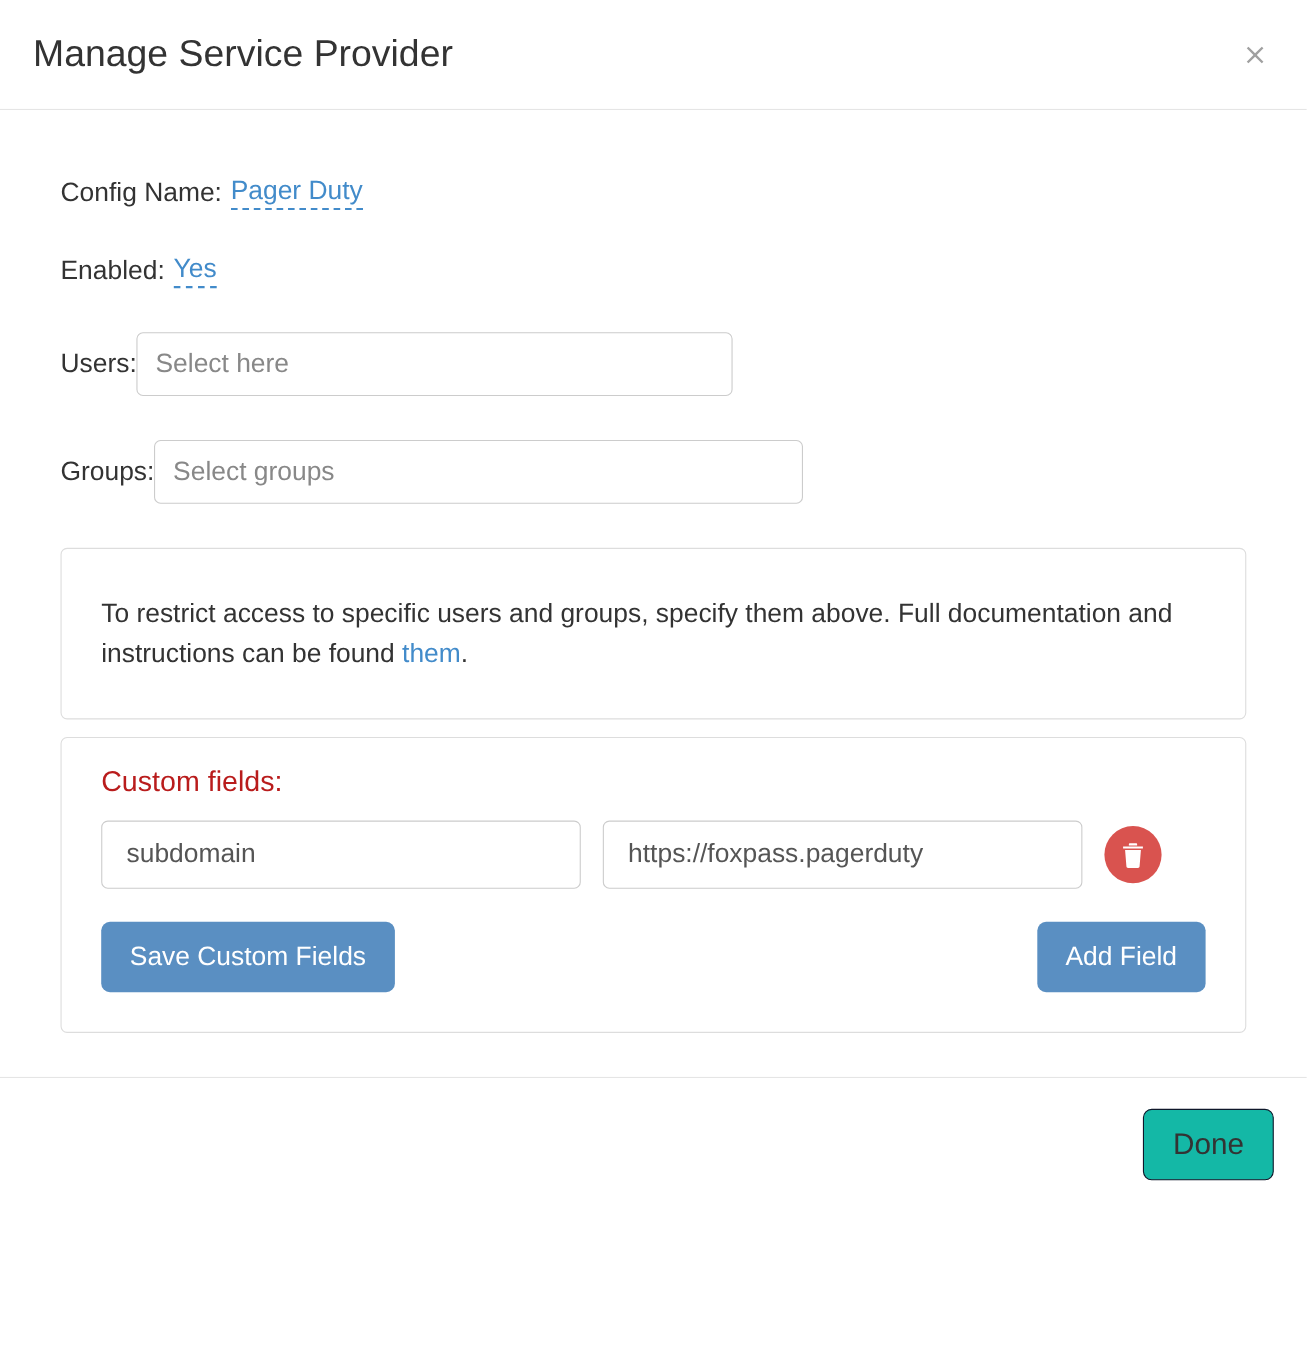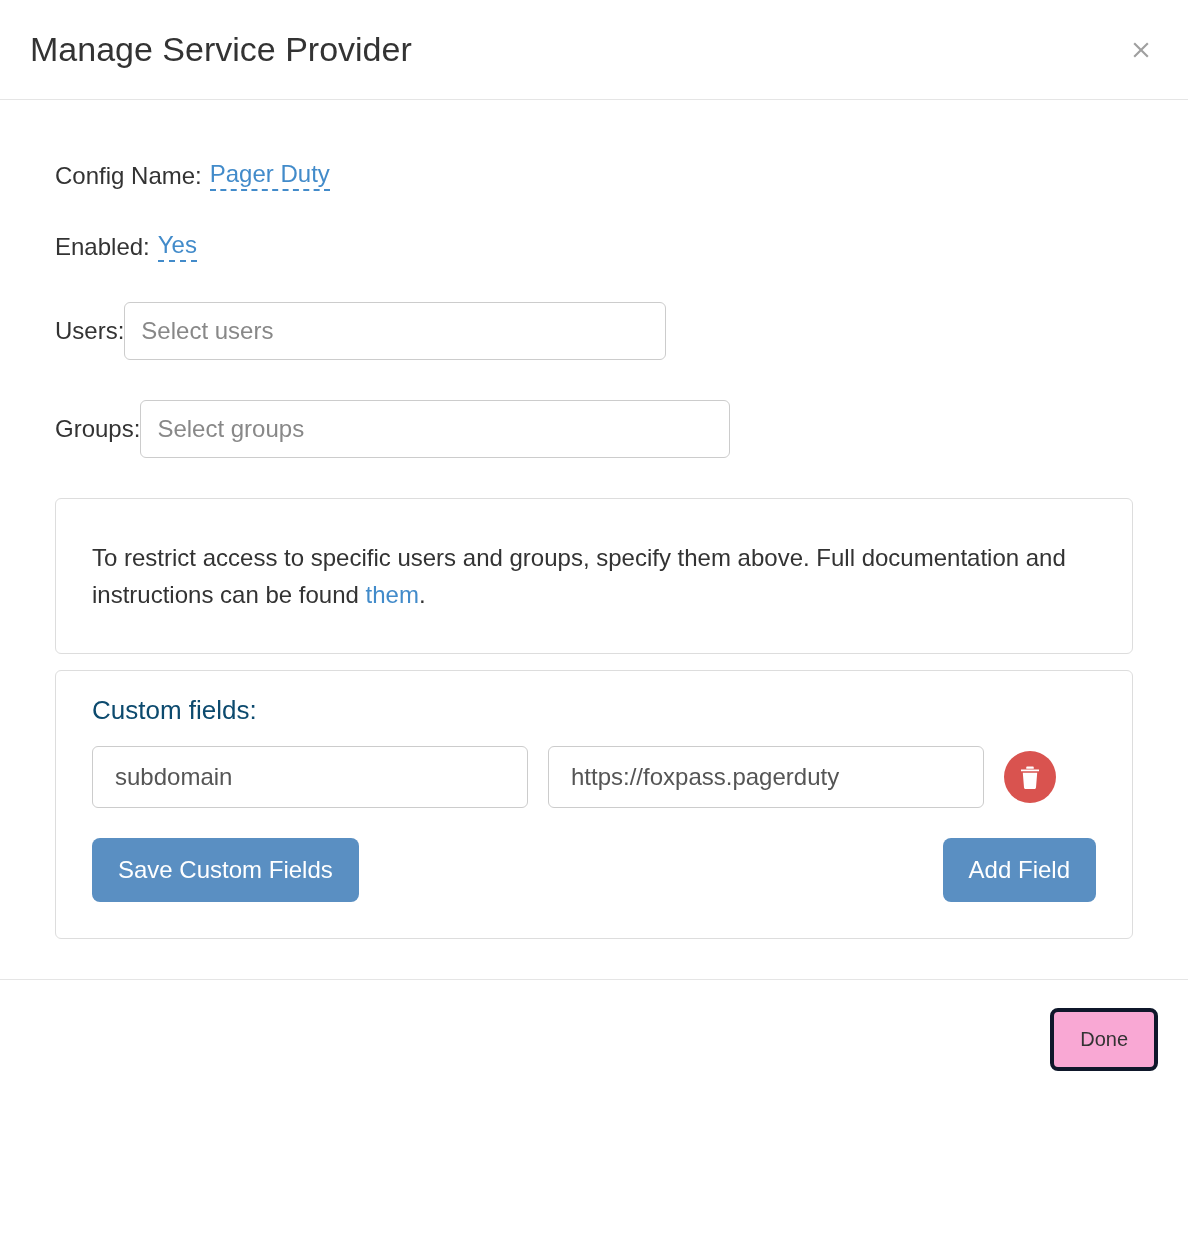--- a/index.html
+++ b/index.html
@@ -107,21 +107,21 @@
       color: #428bca;
       cursor: pointer;
     }
     .custom-fields-panel {
       border: 1px solid #ddd;
       border-radius: 6px;
       padding: 24px 36px 36px 36px;
     }
     .custom-fields-title {
       font-size: 26px;
-      color: #0c4a6e;
+      color: #b91c1c;
       margin-bottom: 20px;
     }
     .custom-field-row {
       display: flex;
       align-items: center;
       gap: 20px;
       margin-bottom: 30px;
     }
     .text-input {
       border: 1px solid #ccc;
@@ -169,26 +169,26 @@
       cursor: pointer;
       font-family: Liberation Sans, sans-serif;
     }
     .modal-footer {
       border-top: 1px solid #e5e5e5;
       padding: 28px 30px 30px 30px;
       display: flex;
       justify-content: flex-end;
     }
     .btn-default {
-      background: #f9a8d4;
-      color: #333;
-      border: 4px solid #0f172a;
+      background: #14b8a6;
+      color: #333;
+      border: 1px solid #0f172a;
       border-radius: 8px;
       padding: 16px 26px;
-      font-size: 20px;
+      font-size: 27px;
       cursor: pointer;
       font-family: inherit;
     }
   </style>
 </head>
 <body>
 
 <div class="modal">
 
   <div class="modal-header">
@@ -207,21 +207,21 @@
       <span class="link-value">Pager Duty</span>
     </div>
 
     <div class="field-row">
       <span class="field-label">Enabled:</span>
       <span class="link-value">Yes</span>
     </div>
 
     <div class="select-row">
       <span class="select-label">Users:</span>
-      <div class="select-box users-select">Select users</div>
+      <div class="select-box users-select">Select here</div>
     </div>
 
     <div class="select-row">
       <span class="select-label">Groups:</span>
       <div class="select-box groups-select">Select groups</div>
     </div>
 
     <div class="info-panel">
       <span>To restrict access to specific users and groups, specify them above. Full documentation and instructions can be found </span><span class="info-link">them</span><span>.</span>
     </div>

